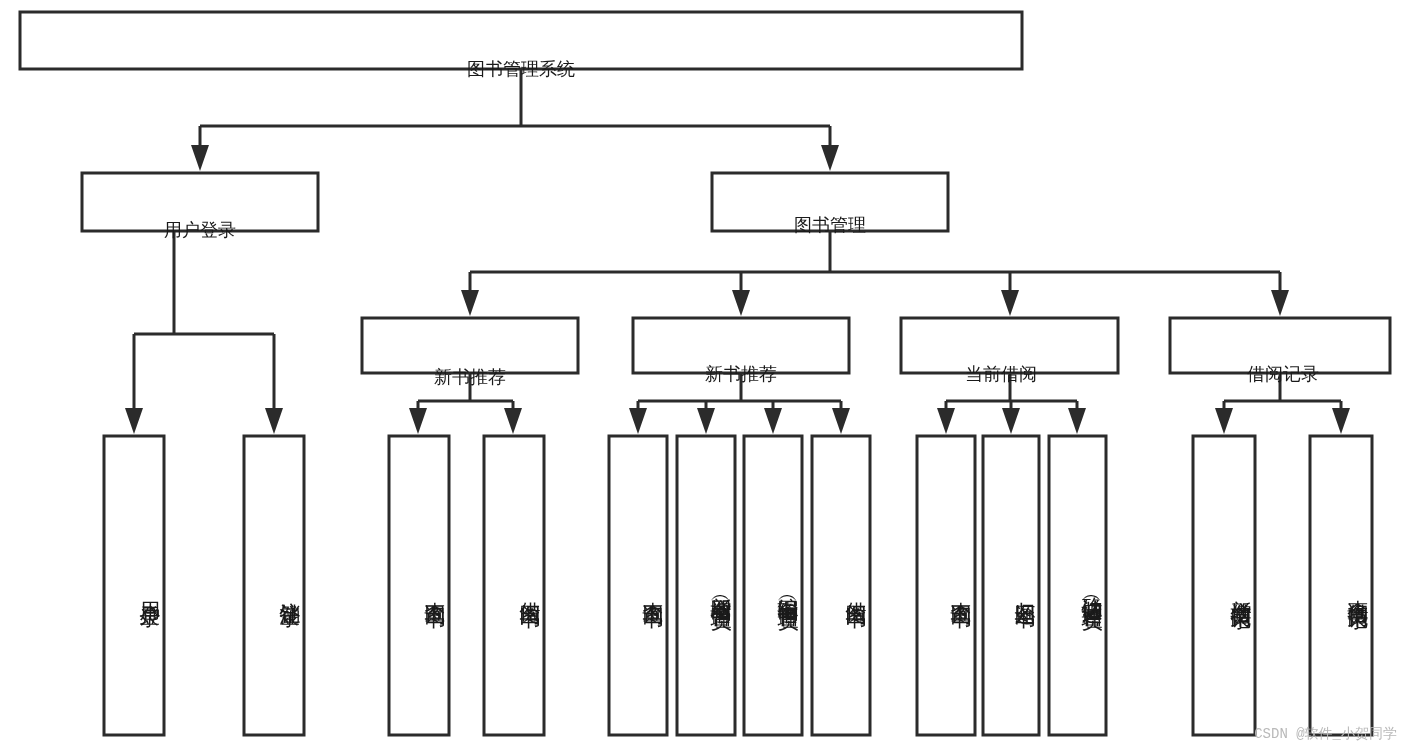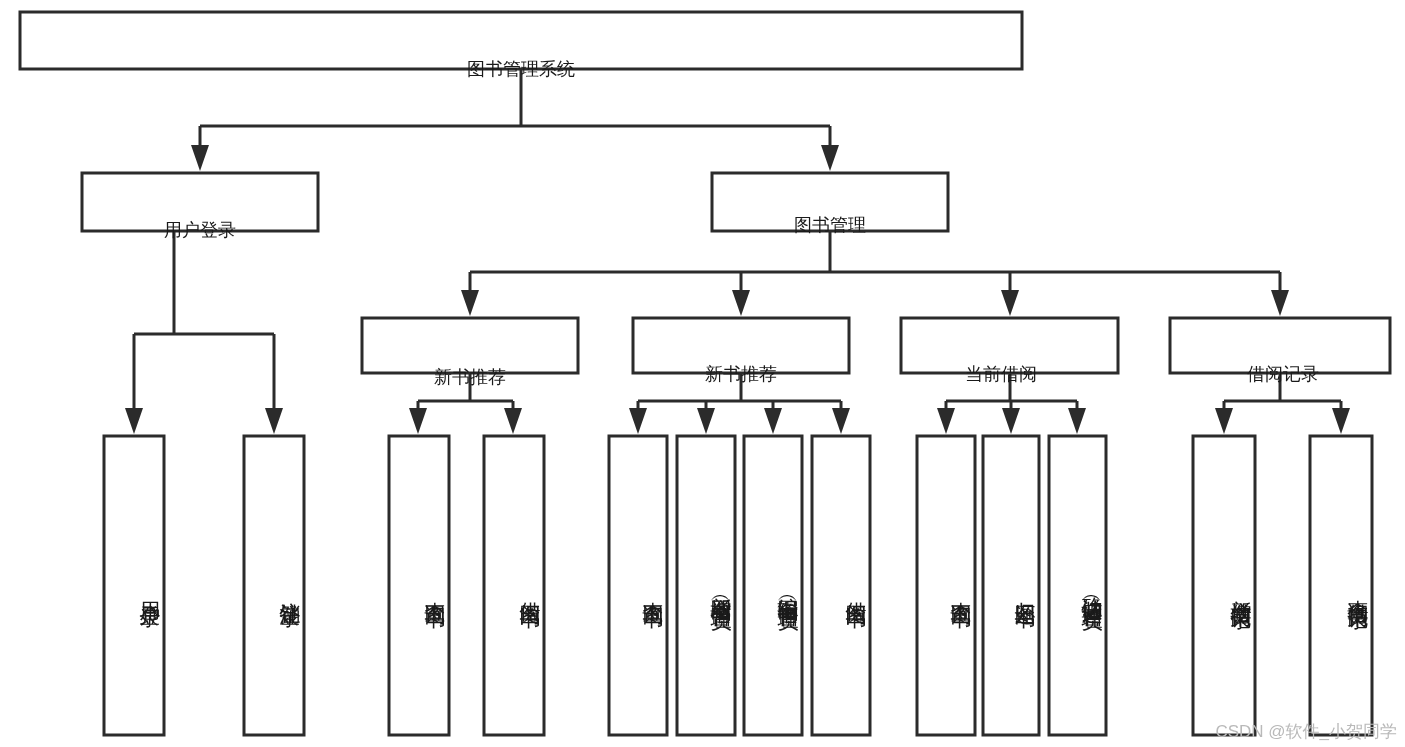--- a/index.html
+++ b/index.html
@@ -63,23 +63,23 @@
     letter-spacing: 2px;
     align-items: flex-start;
     justify-content: center;
     padding-top: 6px;
     box-sizing: border-box;
   }
   .watermark {
     position: absolute;
     right: 8px;
     bottom: 4px;
-    font-size: 17px;
+    font-size: 14px;
     color: #b9b9b9;
-    font-family: Liberation Sans, sans-serif;
+    font-family: Liberation Mono, monospace;
     white-space: nowrap;
   }
 </style>
 </head>
 <body>
 
 <div id="diagram-root">
 
   <svg class="diagram-canvas" viewBox="0 0 1405 747">
     <g id="connectors-layer">

